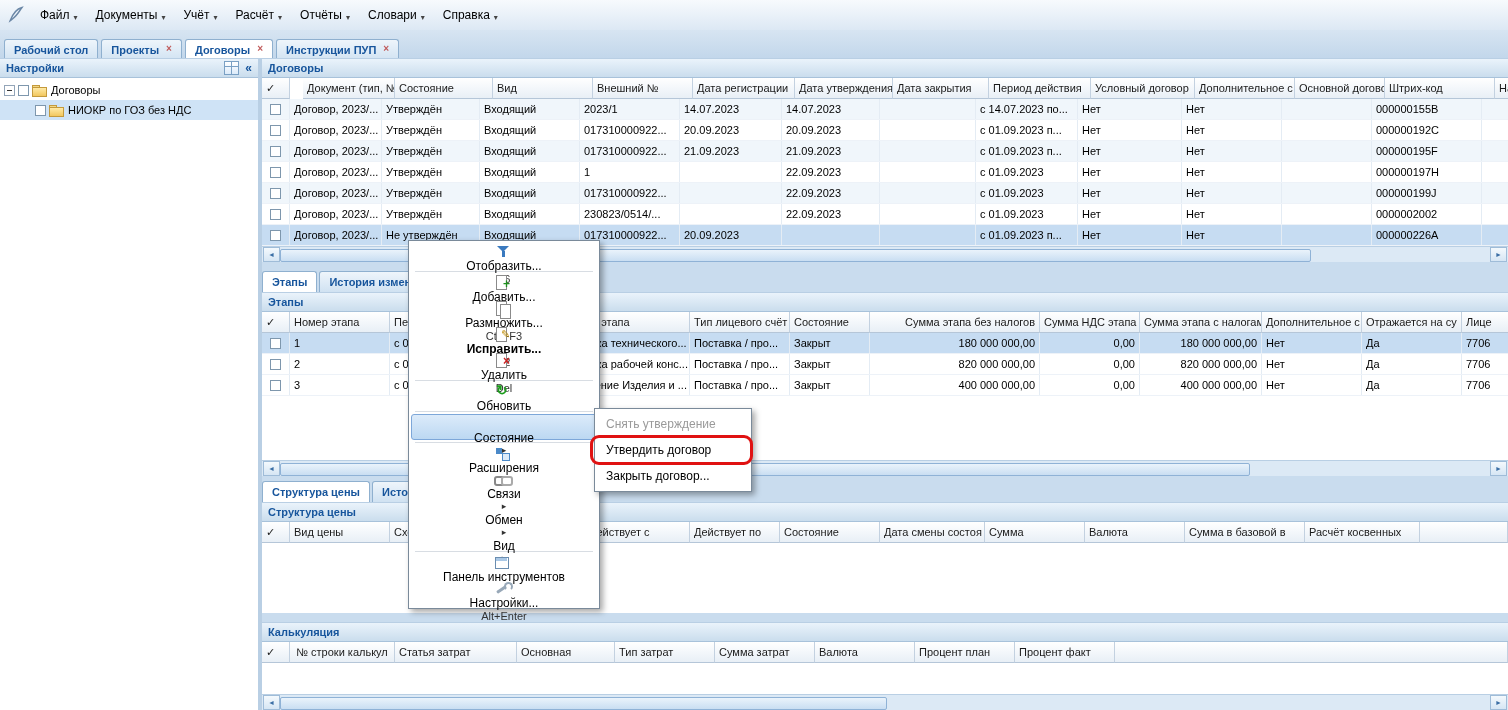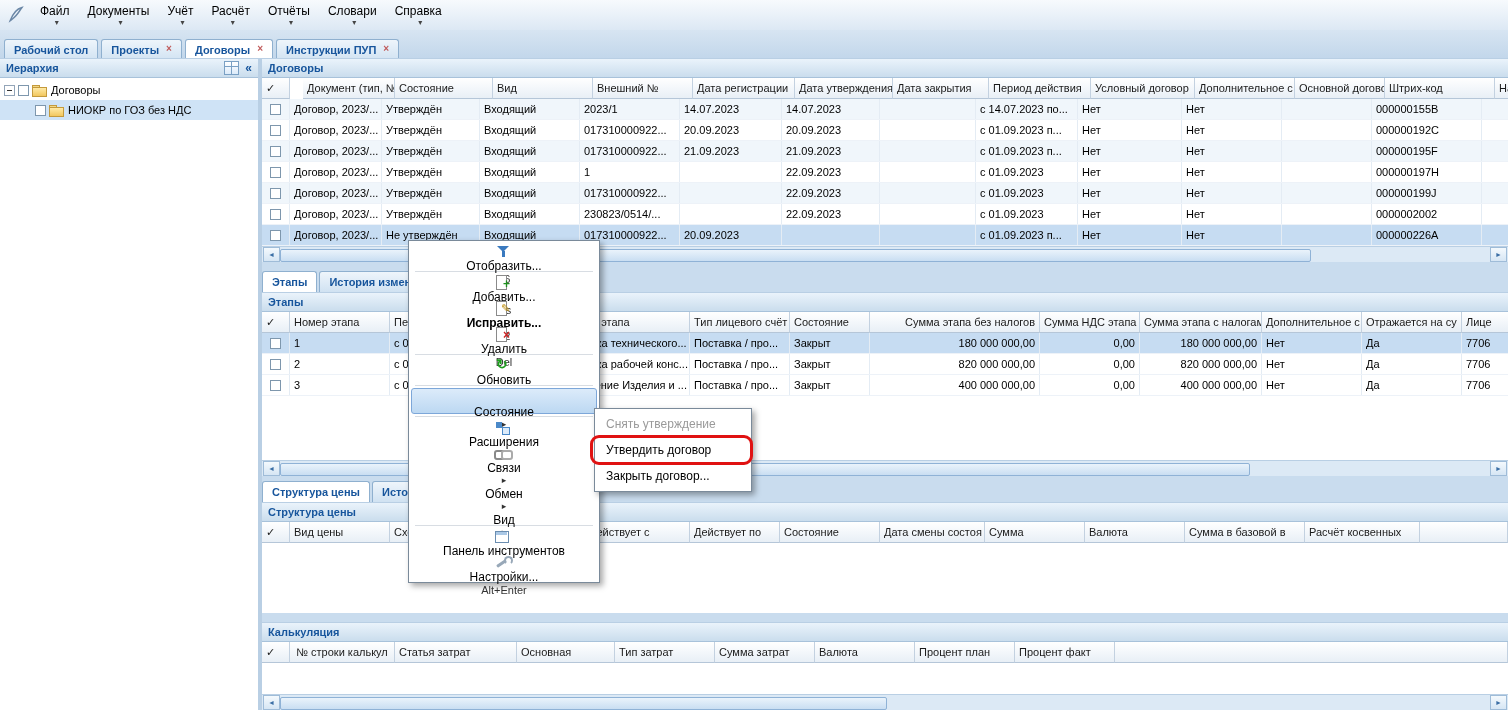--- a/index.html
+++ b/index.html
@@ -5,21 +5,21 @@
   html,body{margin:0;padding:0;background:#9fb6cc;}
   .app{position:relative;width:1508px;height:710px;overflow:hidden;background:#c9dcee;
        font-family:"Liberation Sans",sans-serif;font-size:11px;color:#000;}
 
   
   .menubar{position:absolute;left:0;top:0;right:0;height:30px;
     background:linear-gradient(#f7fafd,#dce8f4);border-bottom:1px solid #c2d4e6;
     display:flex;align-items:center;padding-left:6px;}
   .logo{width:20px;height:20px;margin-right:6px;display:inline-block;}
   .mb-items{display:flex;align-items:center;gap:2px;font-size:12px;}
-  .mb-item{padding:5px 8px;cursor:default;display:flex;align-items:center;flex-direction:column;}
+  .mb-item{padding:5px 8px;cursor:default;display:flex;align-items:flex-end;}
   .caret{font-size:8px;color:#444;margin-left:4px;}
 
   
   .tabbar{position:absolute;left:0;top:30px;right:0;height:28px;
     background:linear-gradient(#d7e5f2,#c0d5ea);border-bottom:2px solid #9dbbd8;
     display:flex;align-items:flex-end;padding:3px 4px 0 4px;gap:3px;text-align:center;}
   .tab{height:22px;box-sizing:border-box;padding:4px 9px 0 9px;border:1px solid #8fb0cf;border-bottom:none;
     border-radius:3px 3px 0 0;background:linear-gradient(#eef5fb,#d0e2f2);
     color:#17559c;font-weight:bold;display:flex;align-items:flex-start;white-space:nowrap;}
   .tab.active{background:#fff;}
@@ -168,21 +168,21 @@
         <span class="tab-close">×</span>
       </div>
       <div class="tab">
         <span class="tab-label">Инструкции ПУП</span>
         <span class="tab-close">×</span>
       </div>
     </div>
 
   <div class="sidebar">
     <div class="panel-header sidebar-header">
-      <span>Иерархия</span>
+      <span>Настройки</span>
       <span class="sp"></span>
       <span class="ic-grid"></span>
       <span class="hdr-collapse">«</span>
     </div>
     <div class="tree">
         <div class="tree-row" style="padding-left: 4px;">
           <span class="expander"></span>
           <span class="checkbox"></span>
           <span class="ic ic-folder"></span>
           <span class="tree-label">Договоры</span>
@@ -506,20 +506,25 @@
         <span class="mic ic ic-filter"></span>
         <span class="mlabel">Отобразить...</span>
         <span class="mshort">F6</span>
       </div>
       <div class="msep"></div>
       <div class="mitem">
         <span class="mic ic ic-doc-add"></span>
         <span class="mlabel">Добавить...</span>
         <span class="mshort">Ins</span>
       </div>
+      <div class="mitem">
+        <span class="mic ic ic-doc-copy"></span>
+        <span class="mlabel">Размножить...</span>
+        <span class="mshort">Ctrl+F3</span>
+      </div>
       <div class="mitem mbold">
         <span class="mic ic ic-doc-edit"></span>
         <span class="mlabel">Исправить...</span>
         <span class="mshort">F2</span>
       </div>
       <div class="mitem">
         <span class="mic ic ic-doc-del"></span>
         <span class="mlabel">Удалить</span>
         <span class="mshort">Del</span>
       </div>

